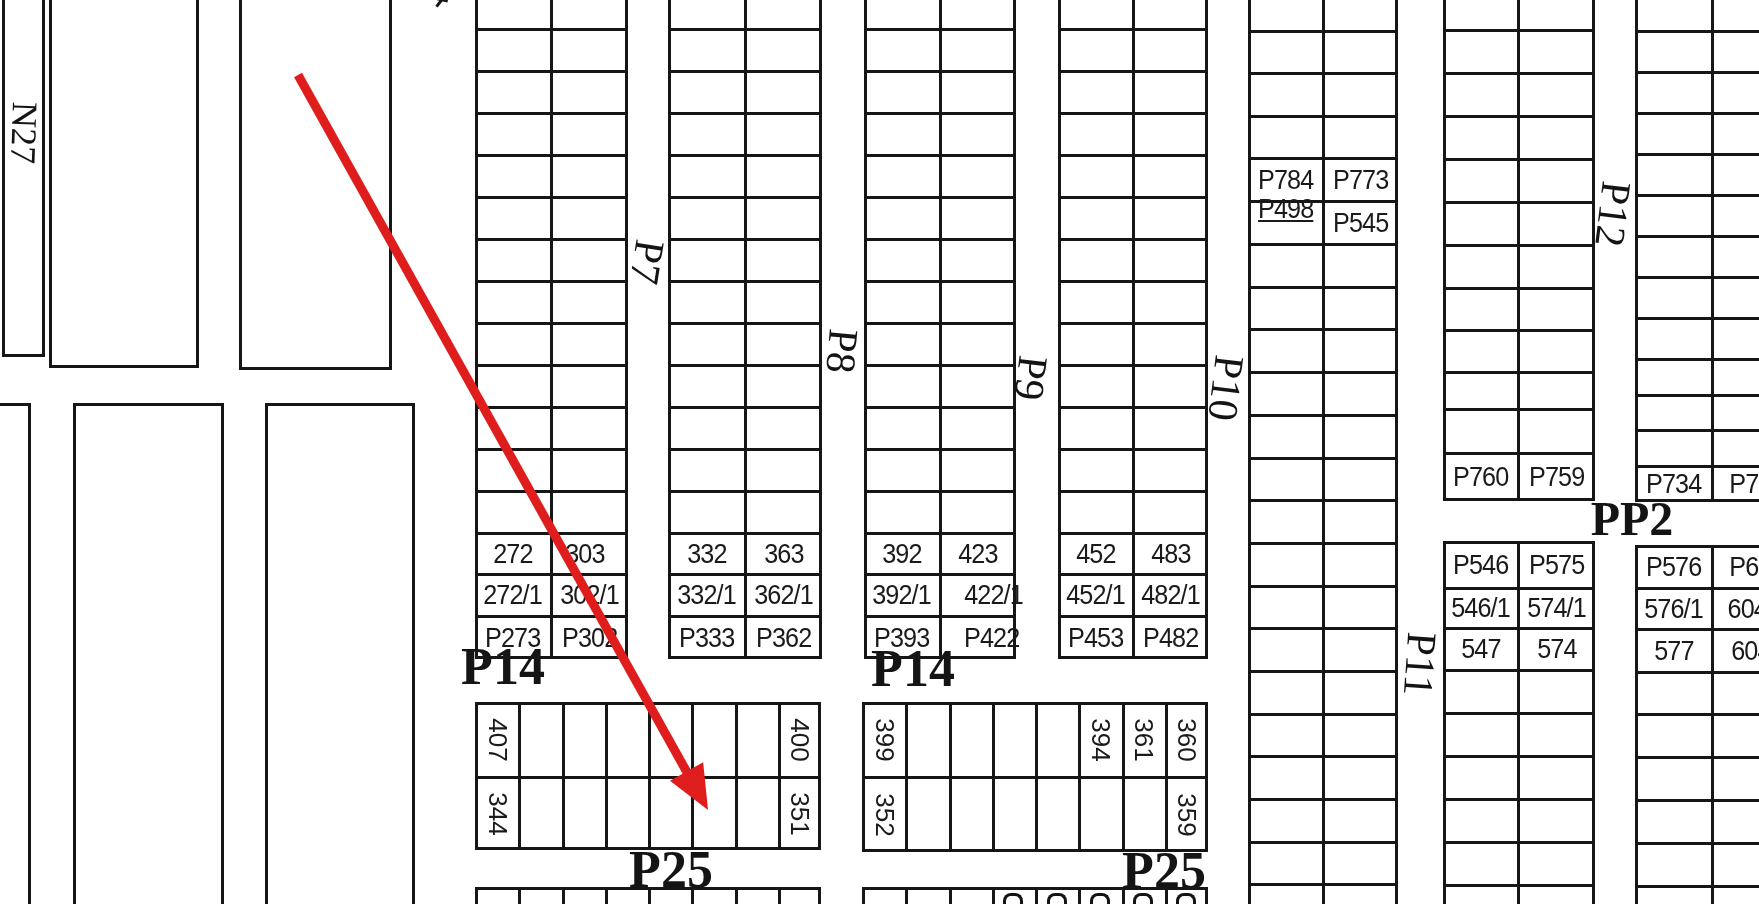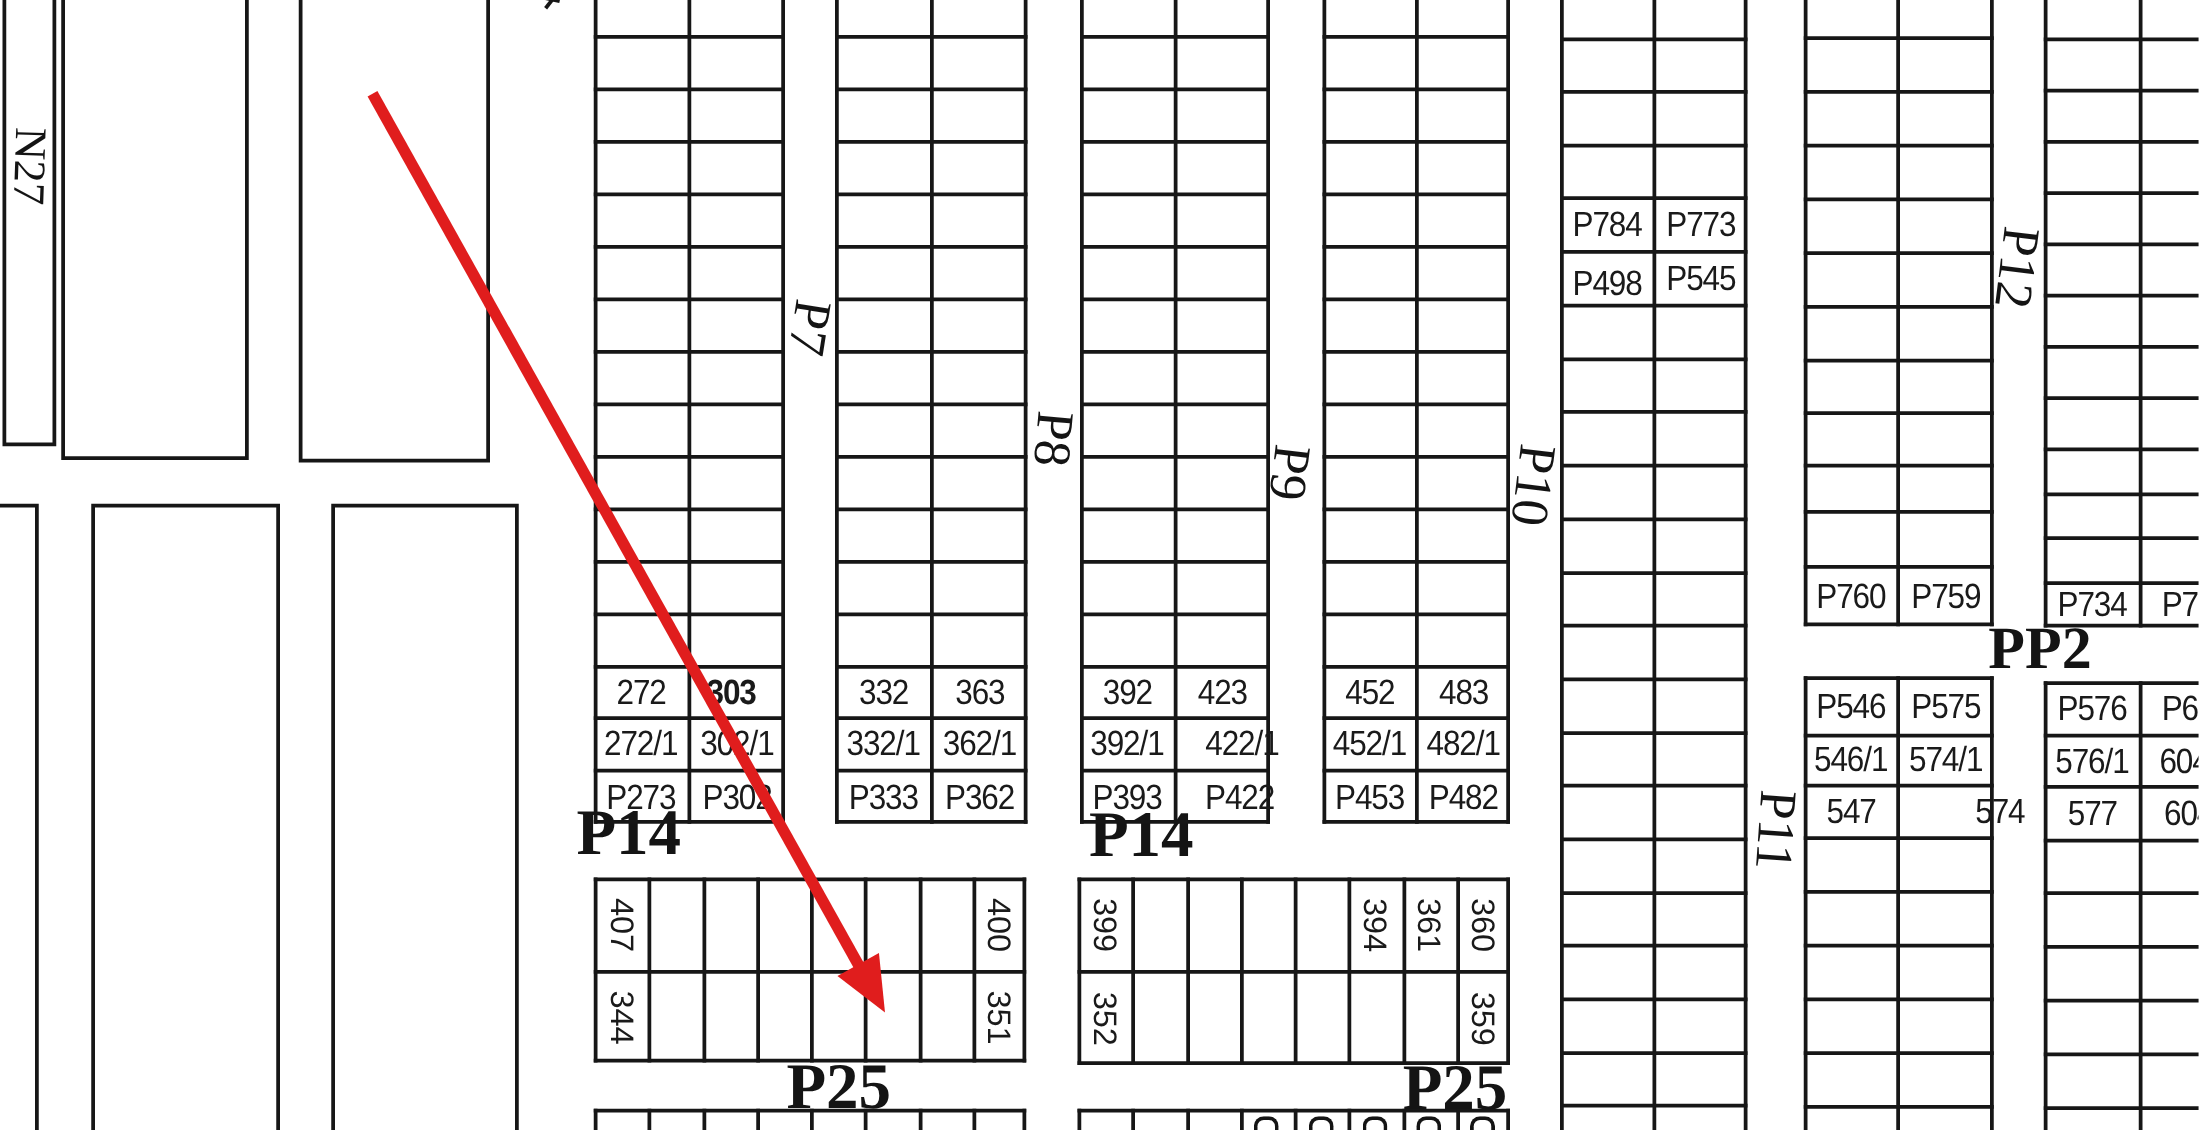--- a/index.html
+++ b/index.html
@@ -58,21 +58,21 @@
       <div class="gl" style="position: absolute; left: 0px; top: 376.5px; width: 153px; height: 3px;"></div>
       <div class="gl" style="position: absolute; left: 0px; top: 418.5px; width: 153px; height: 3px;"></div>
       <div class="gl" style="position: absolute; left: 0px; top: 460.5px; width: 153px; height: 3px;"></div>
       <div class="gl" style="position: absolute; left: 0px; top: 502.5px; width: 153px; height: 3px;"></div>
       <div class="gl" style="position: absolute; left: 0px; top: 544.5px; width: 153px; height: 3px;"></div>
       <div class="gl" style="position: absolute; left: 0px; top: 585.5px; width: 153px; height: 3px;"></div>
       <div class="gl" style="position: absolute; left: 0px; top: 627.5px; width: 153px; height: 3px;"></div>
       <div class="cellTxt" style="left: 0px; top: 546px; width: 76px; height: 41px;">
         <span>272</span>
       </div>
-      <div class="cellTxt" style="left: 76px; top: 546px; width: 68px; height: 41px; font-weight: bold;">
+      <div class="cellTxt" style="left: 76px; top: 546px; width: 68px; height: 41px;">
         <span>303</span>
       </div>
       <div class="cellTxt" style="left: 0px; top: 587px; width: 76px; height: 42px;">
         <span>272/1</span>
       </div>
       <div class="cellTxt" style="left: 76px; top: 587px; width: 77px; height: 42px;">
         <span>302/1</span>
       </div>
       <div class="cellTxt" style="left: 0px; top: 629px; width: 76px; height: 43px;">
         <span>P273</span>
@@ -222,21 +222,21 @@
       <div class="gl" style="position: absolute; left: 0px; top: 766.5px; width: 150px; height: 3px;"></div>
       <div class="gl" style="position: absolute; left: 0px; top: 809.5px; width: 150px; height: 3px;"></div>
       <div class="gl" style="position: absolute; left: 0px; top: 852.5px; width: 150px; height: 3px;"></div>
       <div class="gl" style="position: absolute; left: 0px; top: 894.5px; width: 150px; height: 3px;"></div>
       <div class="cellTxt" style="left: 0px; top: 170px; width: 75px; height: 43px;">
         <span>P784</span>
       </div>
       <div class="cellTxt" style="left: 75px; top: 170px; width: 75px; height: 43px;">
         <span>P773</span>
       </div>
-      <div class="cellTxt" style="left: 0px; top: 217px; width: 75px; height: 43px;">
+      <div class="cellTxt" style="left: 0px; top: 199px; width: 75px; height: 43px; text-decoration: underline;">
         <span>P498</span>
       </div>
       <div class="cellTxt" style="left: 75px; top: 213px; width: 75px; height: 43px;">
         <span>P545</span>
       </div>
     </div>
     <div style="position: absolute; left: 1443px; top: -13px; width: 152px; height: 514px;">
       <div class="gl" style="position: absolute; left: 0px; top: 0px; width: 3px; height: 514px;"></div>
       <div class="gl" style="position: absolute; left: 149px; top: 0px; width: 3px; height: 514px;"></div>
       <div class="gl" style="position: absolute; left: 0px; top: 511px; width: 152px; height: 3px;"></div>
@@ -280,21 +280,21 @@
       </div>
       <div class="cellTxt" style="left: 0px; top: 47px; width: 75px; height: 40px;">
         <span>546/1</span>
       </div>
       <div class="cellTxt" style="left: 75px; top: 47px; width: 77px; height: 40px;">
         <span>574/1</span>
       </div>
       <div class="cellTxt" style="left: 0px; top: 87px; width: 75px; height: 42px;">
         <span>547</span>
       </div>
-      <div class="cellTxt" style="left: 75px; top: 87px; width: 77px; height: 42px; margin-left: 43px;">
+      <div class="cellTxt" style="left: 75px; top: 87px; width: 77px; height: 42px;">
         <span>574</span>
       </div>
     </div>
     <div style="position: absolute; left: 1635px; top: -10px; width: 154px; height: 512px;">
       <div class="gl" style="position: absolute; left: 0px; top: 0px; width: 3px; height: 512px;"></div>
       <div class="gl" style="position: absolute; left: 0px; top: 509px; width: 154px; height: 3px;"></div>
       <div class="gl" style="position: absolute; left: 75.5px; top: 0px; width: 3px; height: 512px;"></div>
       <div class="gl" style="position: absolute; left: 0px; top: 39.5px; width: 154px; height: 3px;"></div>
       <div class="gl" style="position: absolute; left: 0px; top: 80.5px; width: 154px; height: 3px;"></div>
       <div class="gl" style="position: absolute; left: 0px; top: 121.5px; width: 154px; height: 3px;"></div>

